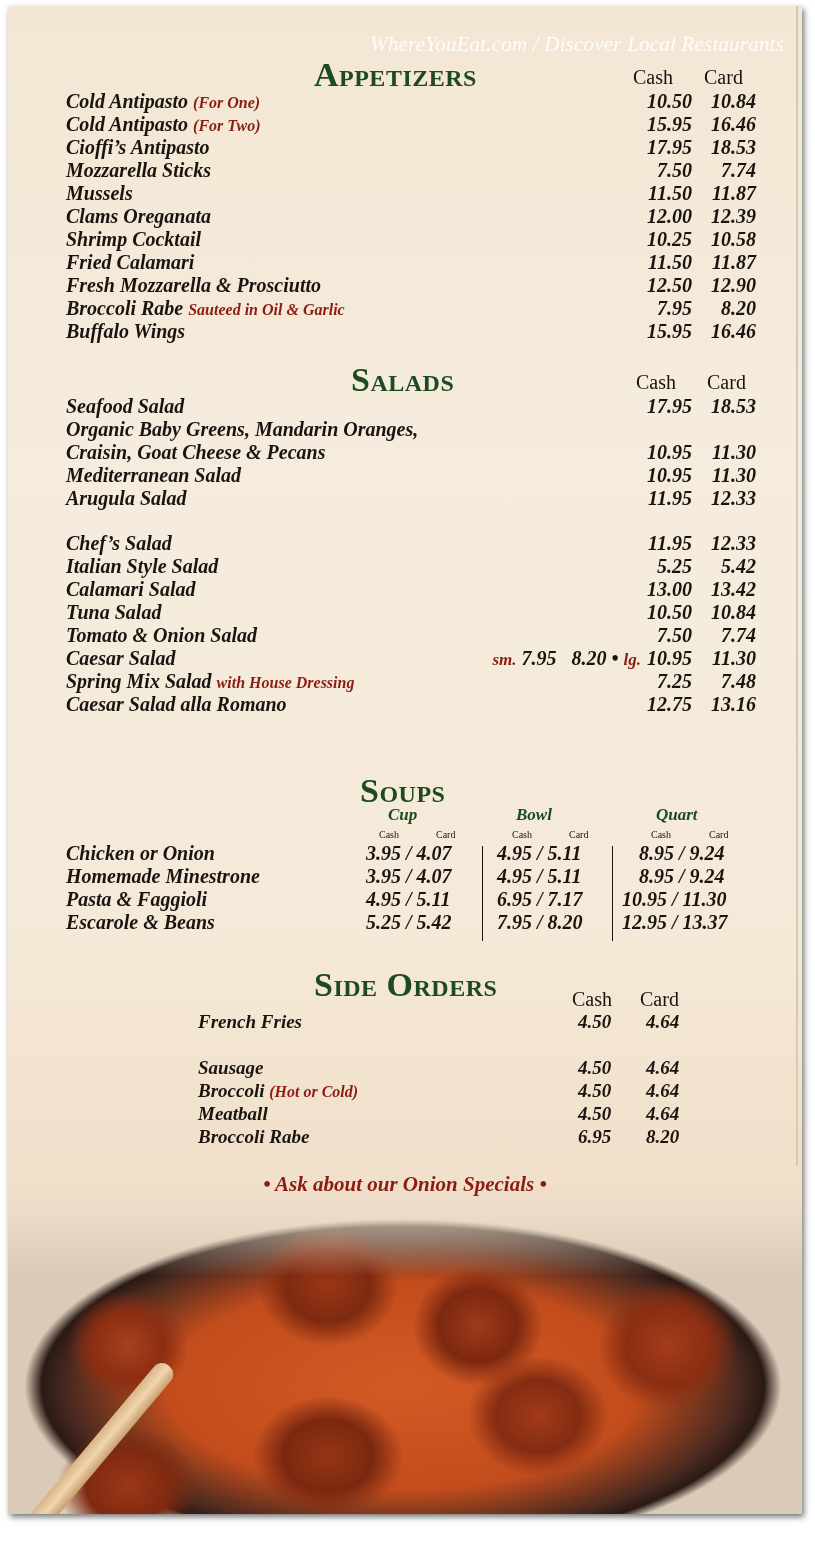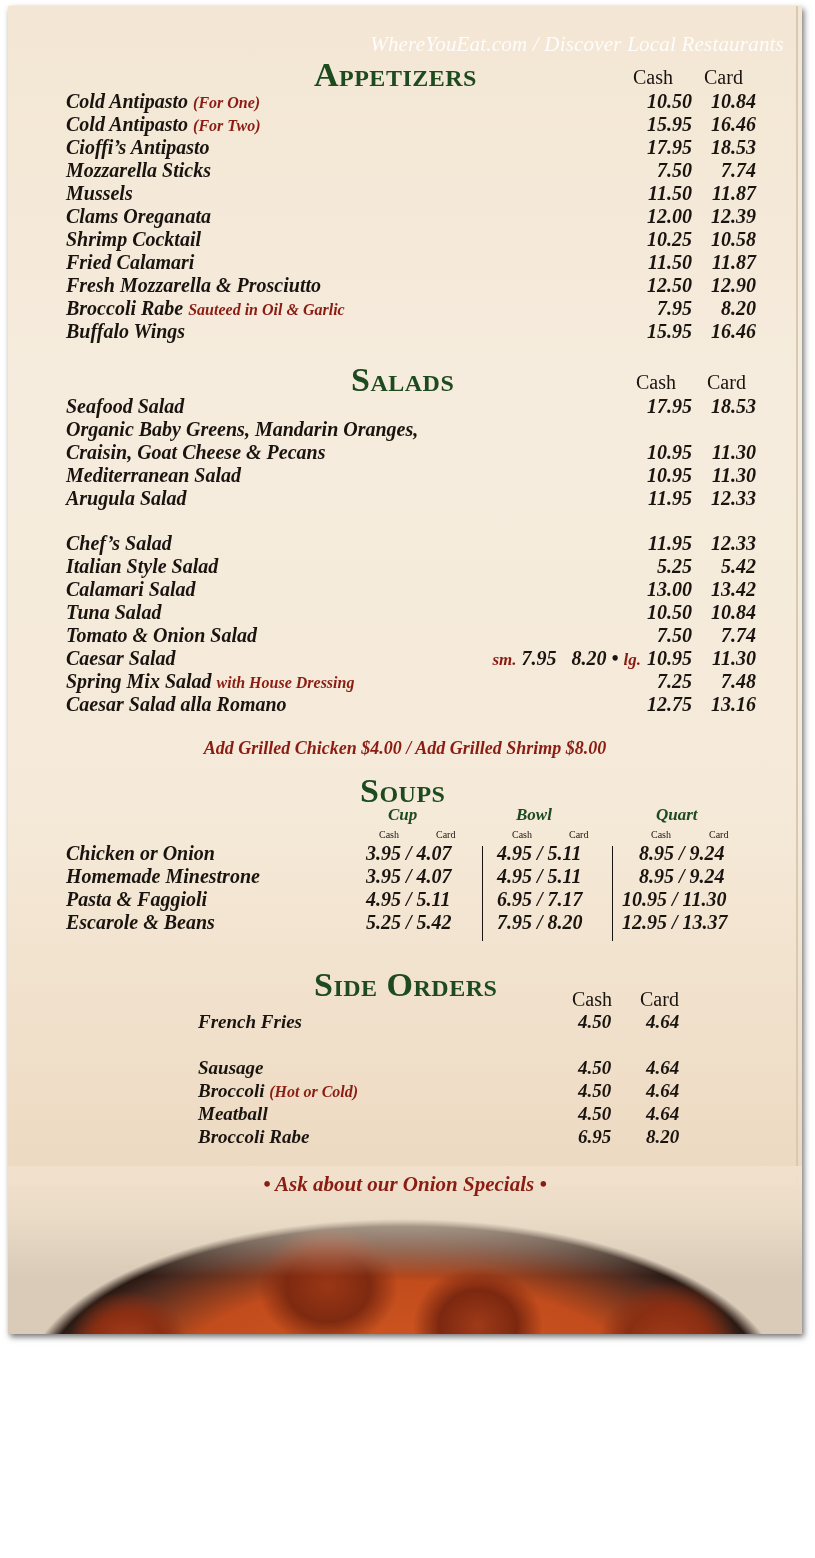--- a/index.html
+++ b/index.html
@@ -1,18 +1,18 @@
 <!DOCTYPE html>
 <html><head>
 <meta charset="utf-8">
 <style>
   html, body { margin: 0; padding: 0; background: #ffffff; }
   body { width: 815px; height: 1558px; position: relative; overflow: hidden; font-family: "Liberation Serif", serif; }
   .page {
-    position: absolute; left: 8px; top: 6px; width: 794px; height: 1328px;
+    position: absolute; left: 8px; top: 6px; width: 794px; height: 1508px;
     background: linear-gradient(180deg, #f3e6d4 0%, #f6ecdd 30%, #f5ead9 60%, #f1e1cc 75%, #e9d2b8 100%);
     box-shadow: 2px 3px 6px rgba(0,0,0,0.55);
     overflow: hidden;
   }
   .page-edge { position: absolute; right: 4px; top: 0; width: 2px; height: 100%; background: #d9c9b0; }
   .watermark {
     position: absolute; left: 0; right: 18px; top: 26px; text-align: right;
     font-family: "Liberation Serif", serif; font-style: italic; font-size: 21px; color: rgba(255,255,255,0.92);
     letter-spacing: 0.2px;
   }
@@ -187,21 +187,20 @@
       <span class="name"><span>Spring Mix Salad</span> <span class="note">with House Dressing</span></span>
       <span class="cash">7.25</span>
       <span class="card">7.48</span>
     </div>
   <div class="row" style="top:687px">
       <span class="name">Caesar Salad alla Romano</span>
       <span class="cash">12.75</span>
       <span class="card">13.16</span>
     </div>
 
-  <div class="addon" style="top:732px">Add Grilled Chicken $4.00 / Add Grilled Shrimp $8.00</div>
 
   <div class="sec-title" style="left:352px; top:766px;">Soups</div>
   <div class="soup-size" style="left:380px; top:799px; width:50px;">Cup</div>
   <div class="soup-size" style="left:508px; top:799px; width:60px;">Bowl</div>
   <div class="soup-size" style="left:648px; top:799px; width:70px;">Quart</div>
 
   <div class="soup-sub" style="left:371px; top:823px;">Cash</div>
   <div class="soup-sub" style="left:428px; top:823px;">Card</div>
   <div class="soup-sub" style="left:504px; top:823px;">Cash</div>
   <div class="soup-sub" style="left:561px; top:823px;">Card</div>

